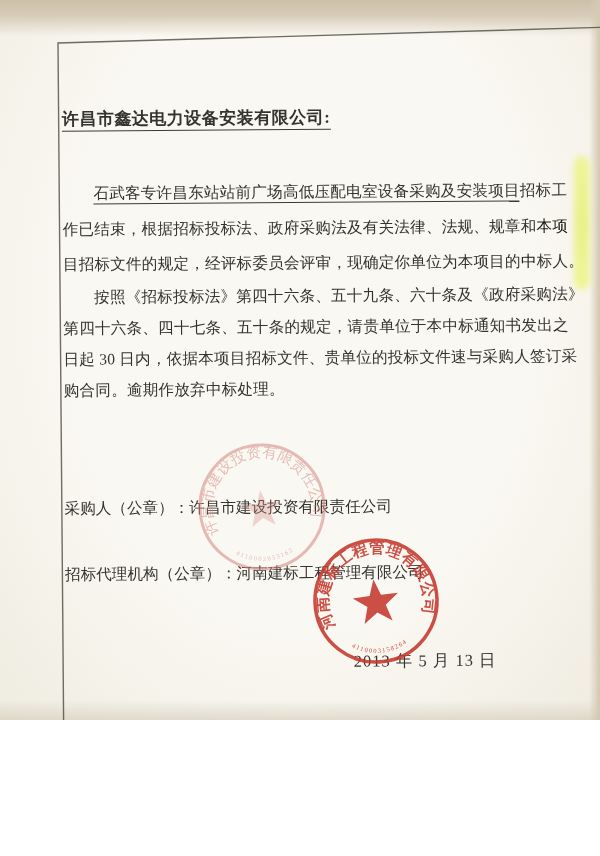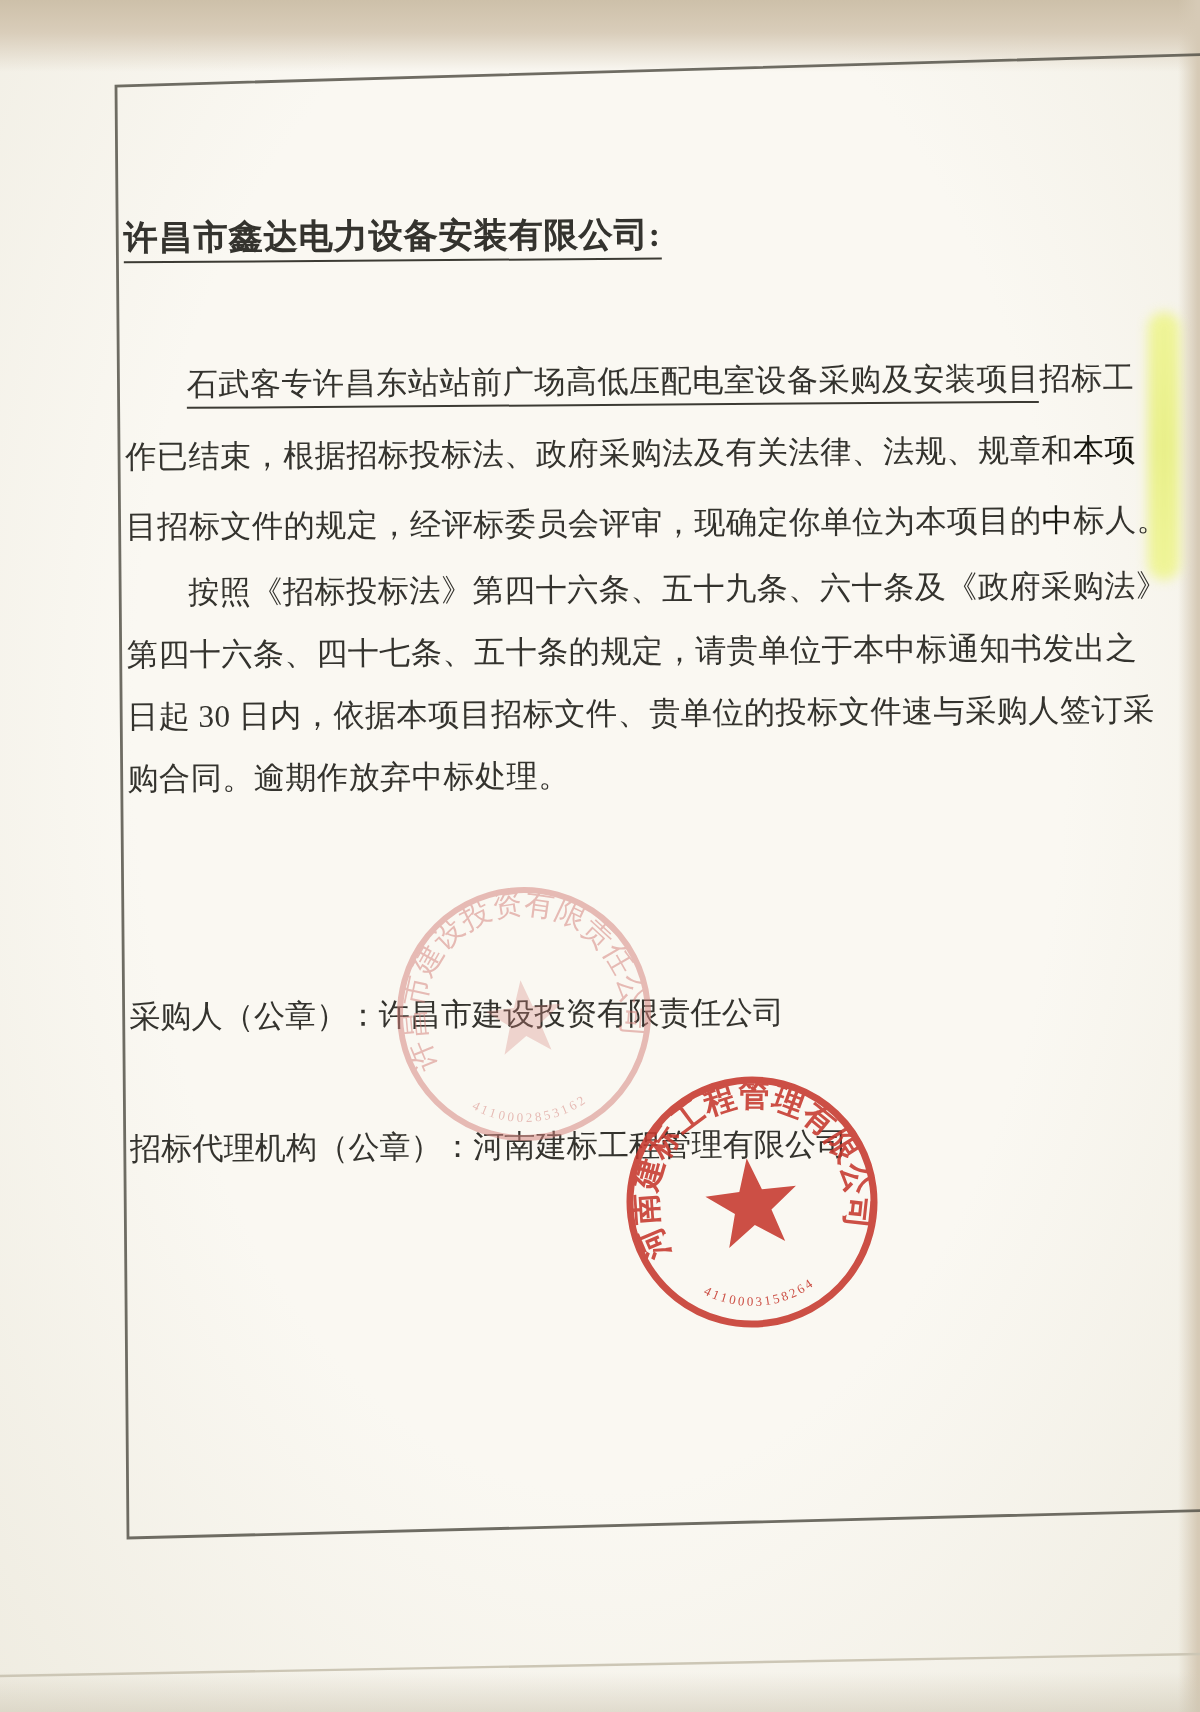--- a/index.html
+++ b/index.html
@@ -1,18 +1,18 @@
 <!DOCTYPE html>
 <html><head>
 <meta charset="utf-8">
 <style>
   html,body{margin:0;padding:0;}
   .scan{
     position:relative;
-    width:600px;height:856px;
+    width:600px;height:720px;
     overflow:hidden;
     background:radial-gradient(ellipse at 50% 42%, #faf8f2 55%, #efece1 100%);
     font-family:"Liberation Serif","DejaVu Serif",serif;
     color:#34332e;
   }
   .top-shade{position:absolute;top:0;left:0;width:600px;height:36px;
     background:linear-gradient(to bottom,#cdc0a9 0%,#d9cdba 45%,rgba(217,205,186,0) 100%);}
   .right-shade{position:absolute;top:0;right:0;width:11px;height:856px;
     background:linear-gradient(to left,#d6cab6 10%,rgba(214,202,182,0) 100%);}
   .bottom-shade{position:absolute;bottom:0;left:0;width:600px;height:20px;
@@ -91,20 +91,21 @@
     </div>
 
     <div class="sign purchaser line">
       <span>采购人（公章）：</span><span>许昌市建设投资有限责任公司</span>
     </div>
 
     <div class="sign agency line">
       <span>招标代理机构（公章）：</span><span>河南建标工程管理有限公司</span>
     </div>
 
+    <div class="date line">2013 年 5 月 13 日</div>
   </div>
 
   <svg class="seal seal-purchaser" width="148" height="148" viewBox="0 0 148 148">
     <defs>
       <path id="arc-p-top" d="M 28.7,95.1 A 50,50 0 1 1 119.3,95.1"></path>
       <path id="arc-p-bottom" d="M 43,118.2 A 54,54 0 0 0 105,118.2"></path>
     </defs>
     <circle cx="74" cy="74" r="62" fill="none" stroke-width="3" stroke="#d4837d"></circle>
     <polygon transform="translate(74,77)" points="0,-20 4.7,-6.5 19,-6.2 7.6,2.5 11.8,16.2 0,8 -11.8,16.2 -7.6,2.5 -19,-6.2 -4.7,-6.5" opacity="0.6" fill="#d4837d"></polygon>
     <text font-size="15" fill="#d4837d">

